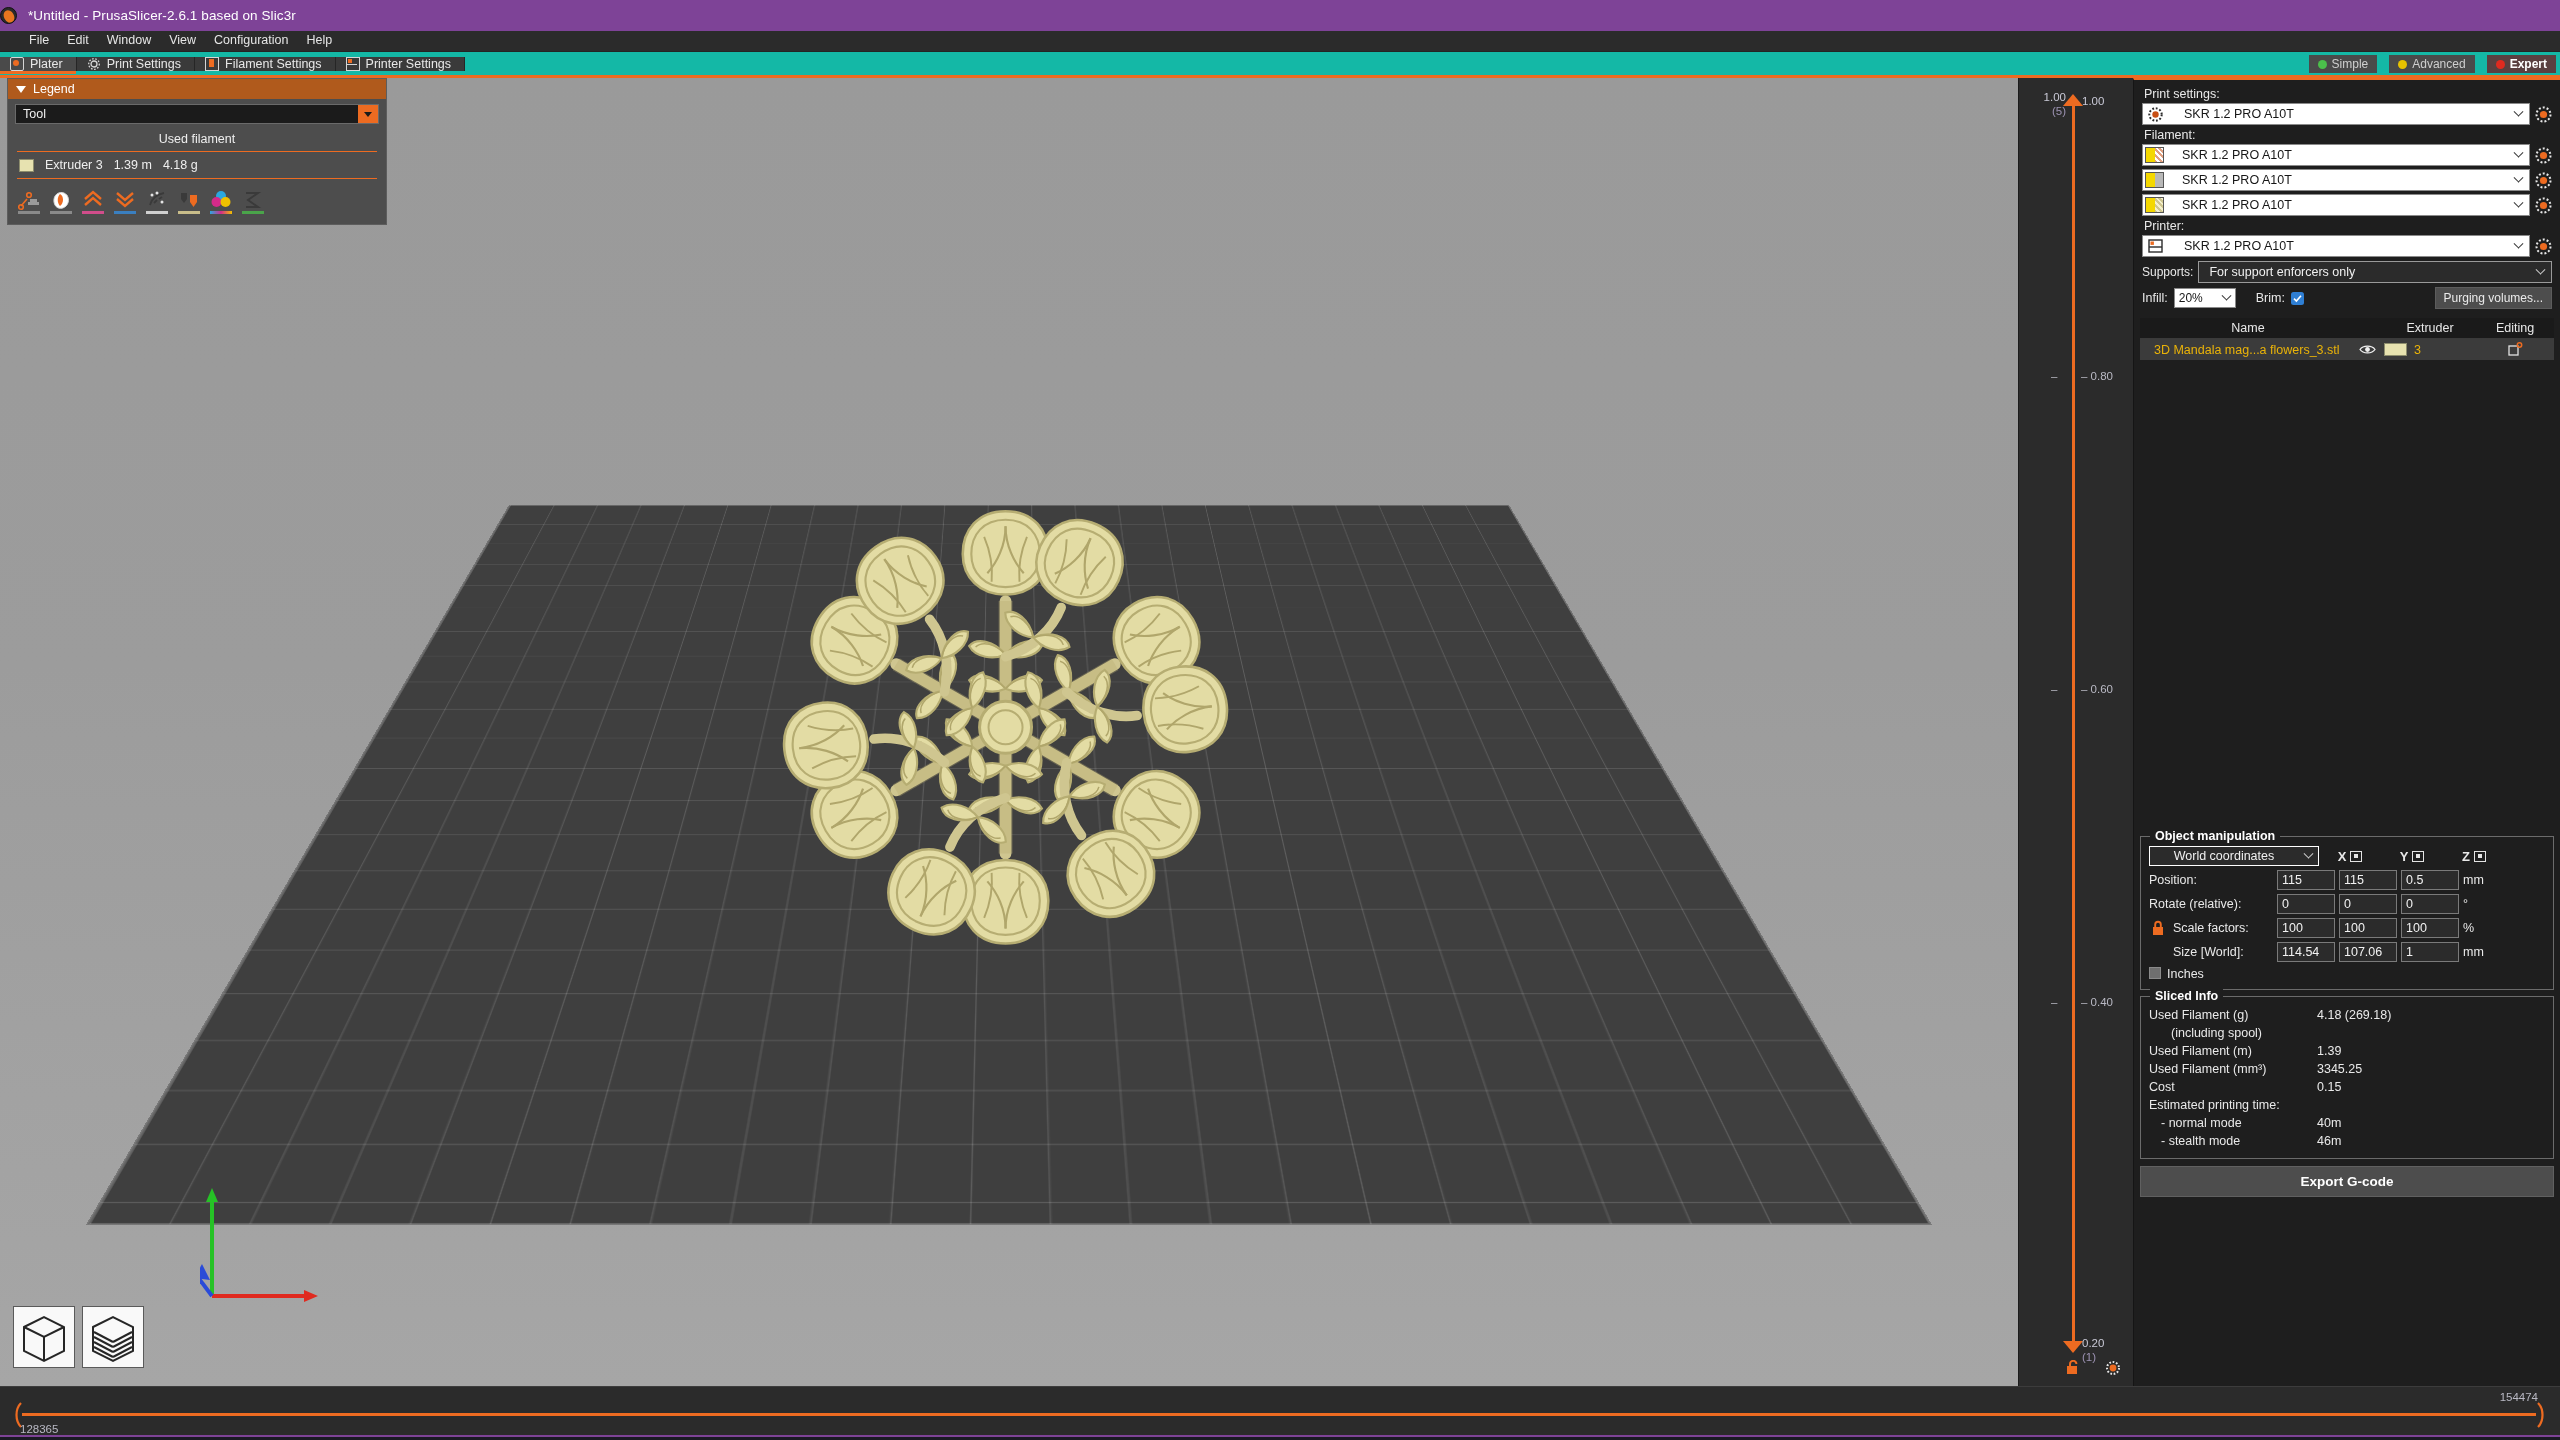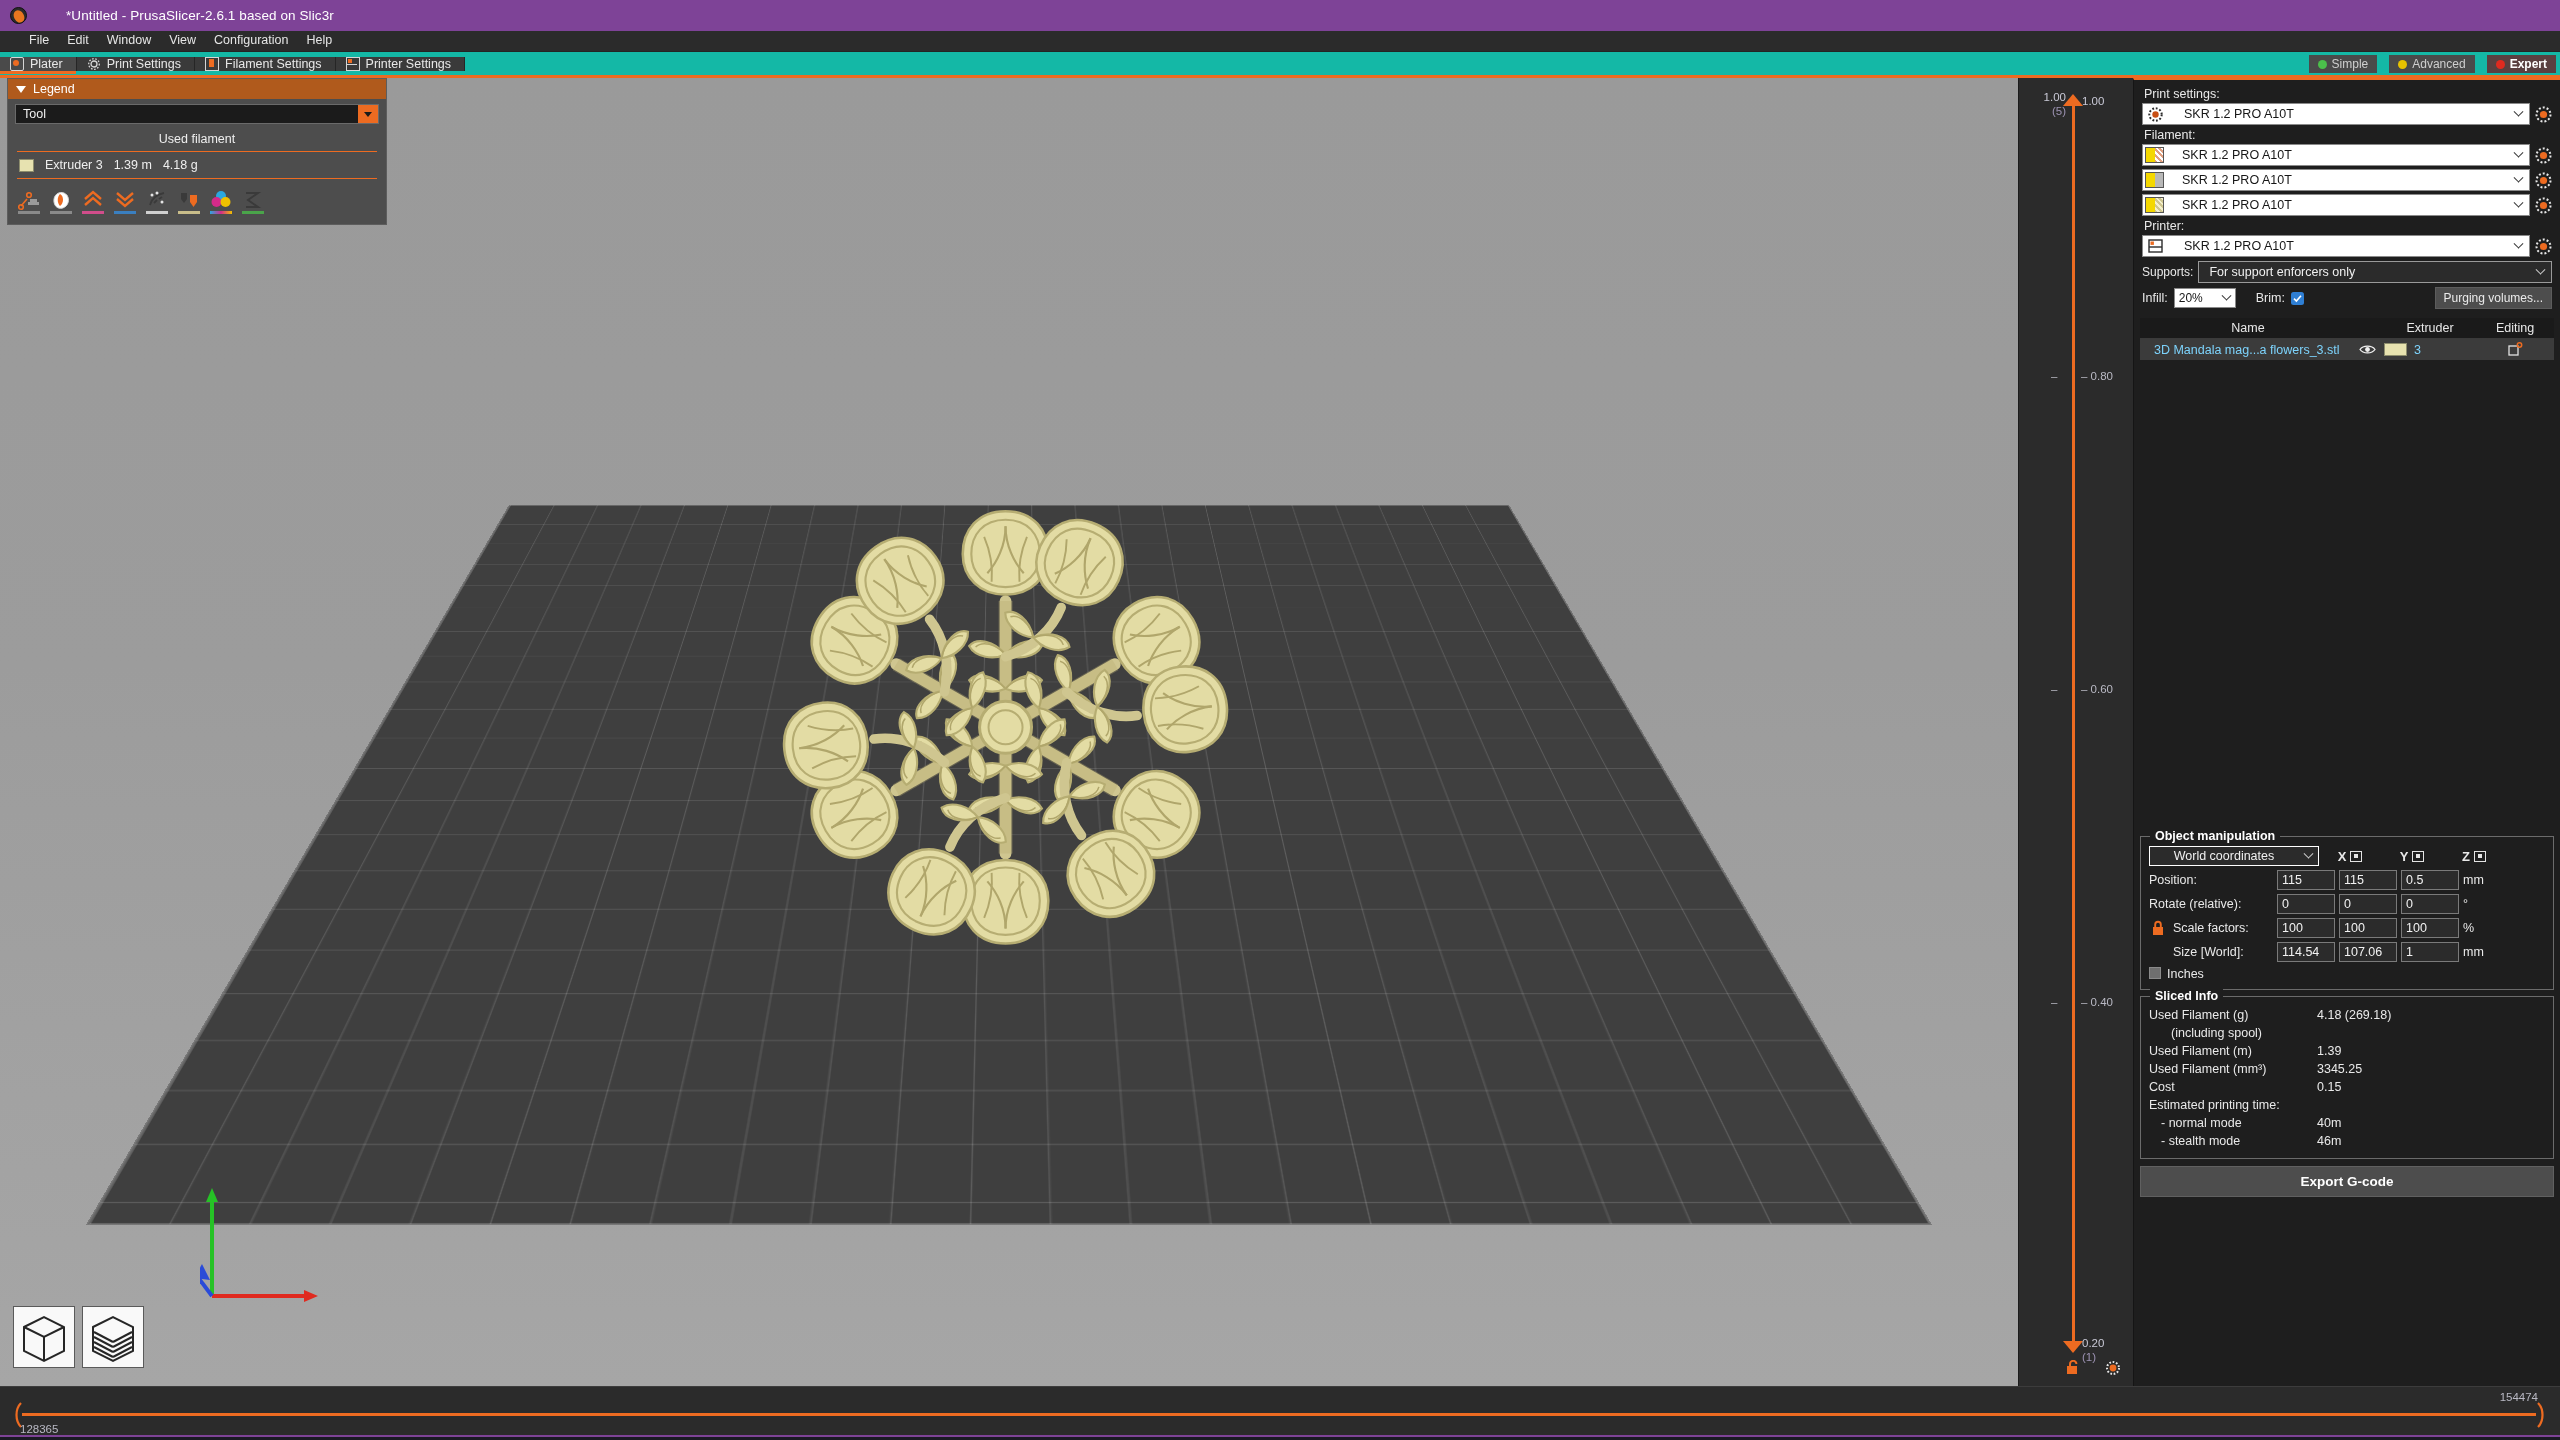--- a/index.html
+++ b/index.html
@@ -10,23 +10,21 @@
     font-family: "Liberation Sans", sans-serif;
     -webkit-font-smoothing: antialiased;
   }
 
   
   .titlebar {
     height: 31px;
     background: #7e4397;
     display: flex;
     align-items: center;
-    padding-left: 10px;
     position: relative;
-    gap: 28px;
   }
   .tb-logo {
     width: 17px; height: 17px; border-radius: 50%;
     background: #2b2b2b;
     position: relative; flex: 0 0 auto;
     overflow: hidden;
     border: 1px solid #111;
   }
   .tb-logo::after {
     content: ""; position: absolute; left: 3px; top: 2px;
@@ -369,21 +367,21 @@
     display: flex; background: #1a1a1a; color: #e8e8e8;
     font-size: 12.5px; padding: 3px 0;
     border-bottom: 1px solid #3a3a3a;
   }
   .ol-head .c-name { flex: 1; padding-left: 6px; text-align: center; }
   .ol-head .c-eye { width: 34px; }
   .ol-head .c-ext { width: 92px; text-align: center; }
   .ol-head .c-edit { width: 78px; text-align: center; }
   .ol-row {
     display: flex; align-items: center; background: #3b3b3b;
-    font-size: 12.5px; padding: 3px 0; color: #7dd3fc;
+    font-size: 12.5px; padding: 3px 0; color: #eab308;
   }
   .ol-row .c-name { flex: 1; padding-left: 14px; }
   .ol-row .c-eye { width: 34px; display:flex; justify-content:center; }
   .ol-row .c-ext { width: 92px; display: flex; align-items: center; gap: 7px; }
   .ol-row .c-edit { width: 78px; display:flex; justify-content:center; }
   .ol-sw { width: 23px; height: 13px; background: #e7e2b0; border: 1px solid #8d8d6d; }
   .ol-fill { flex: 1; background: #1e1e1e; }
 
   
   .group {

